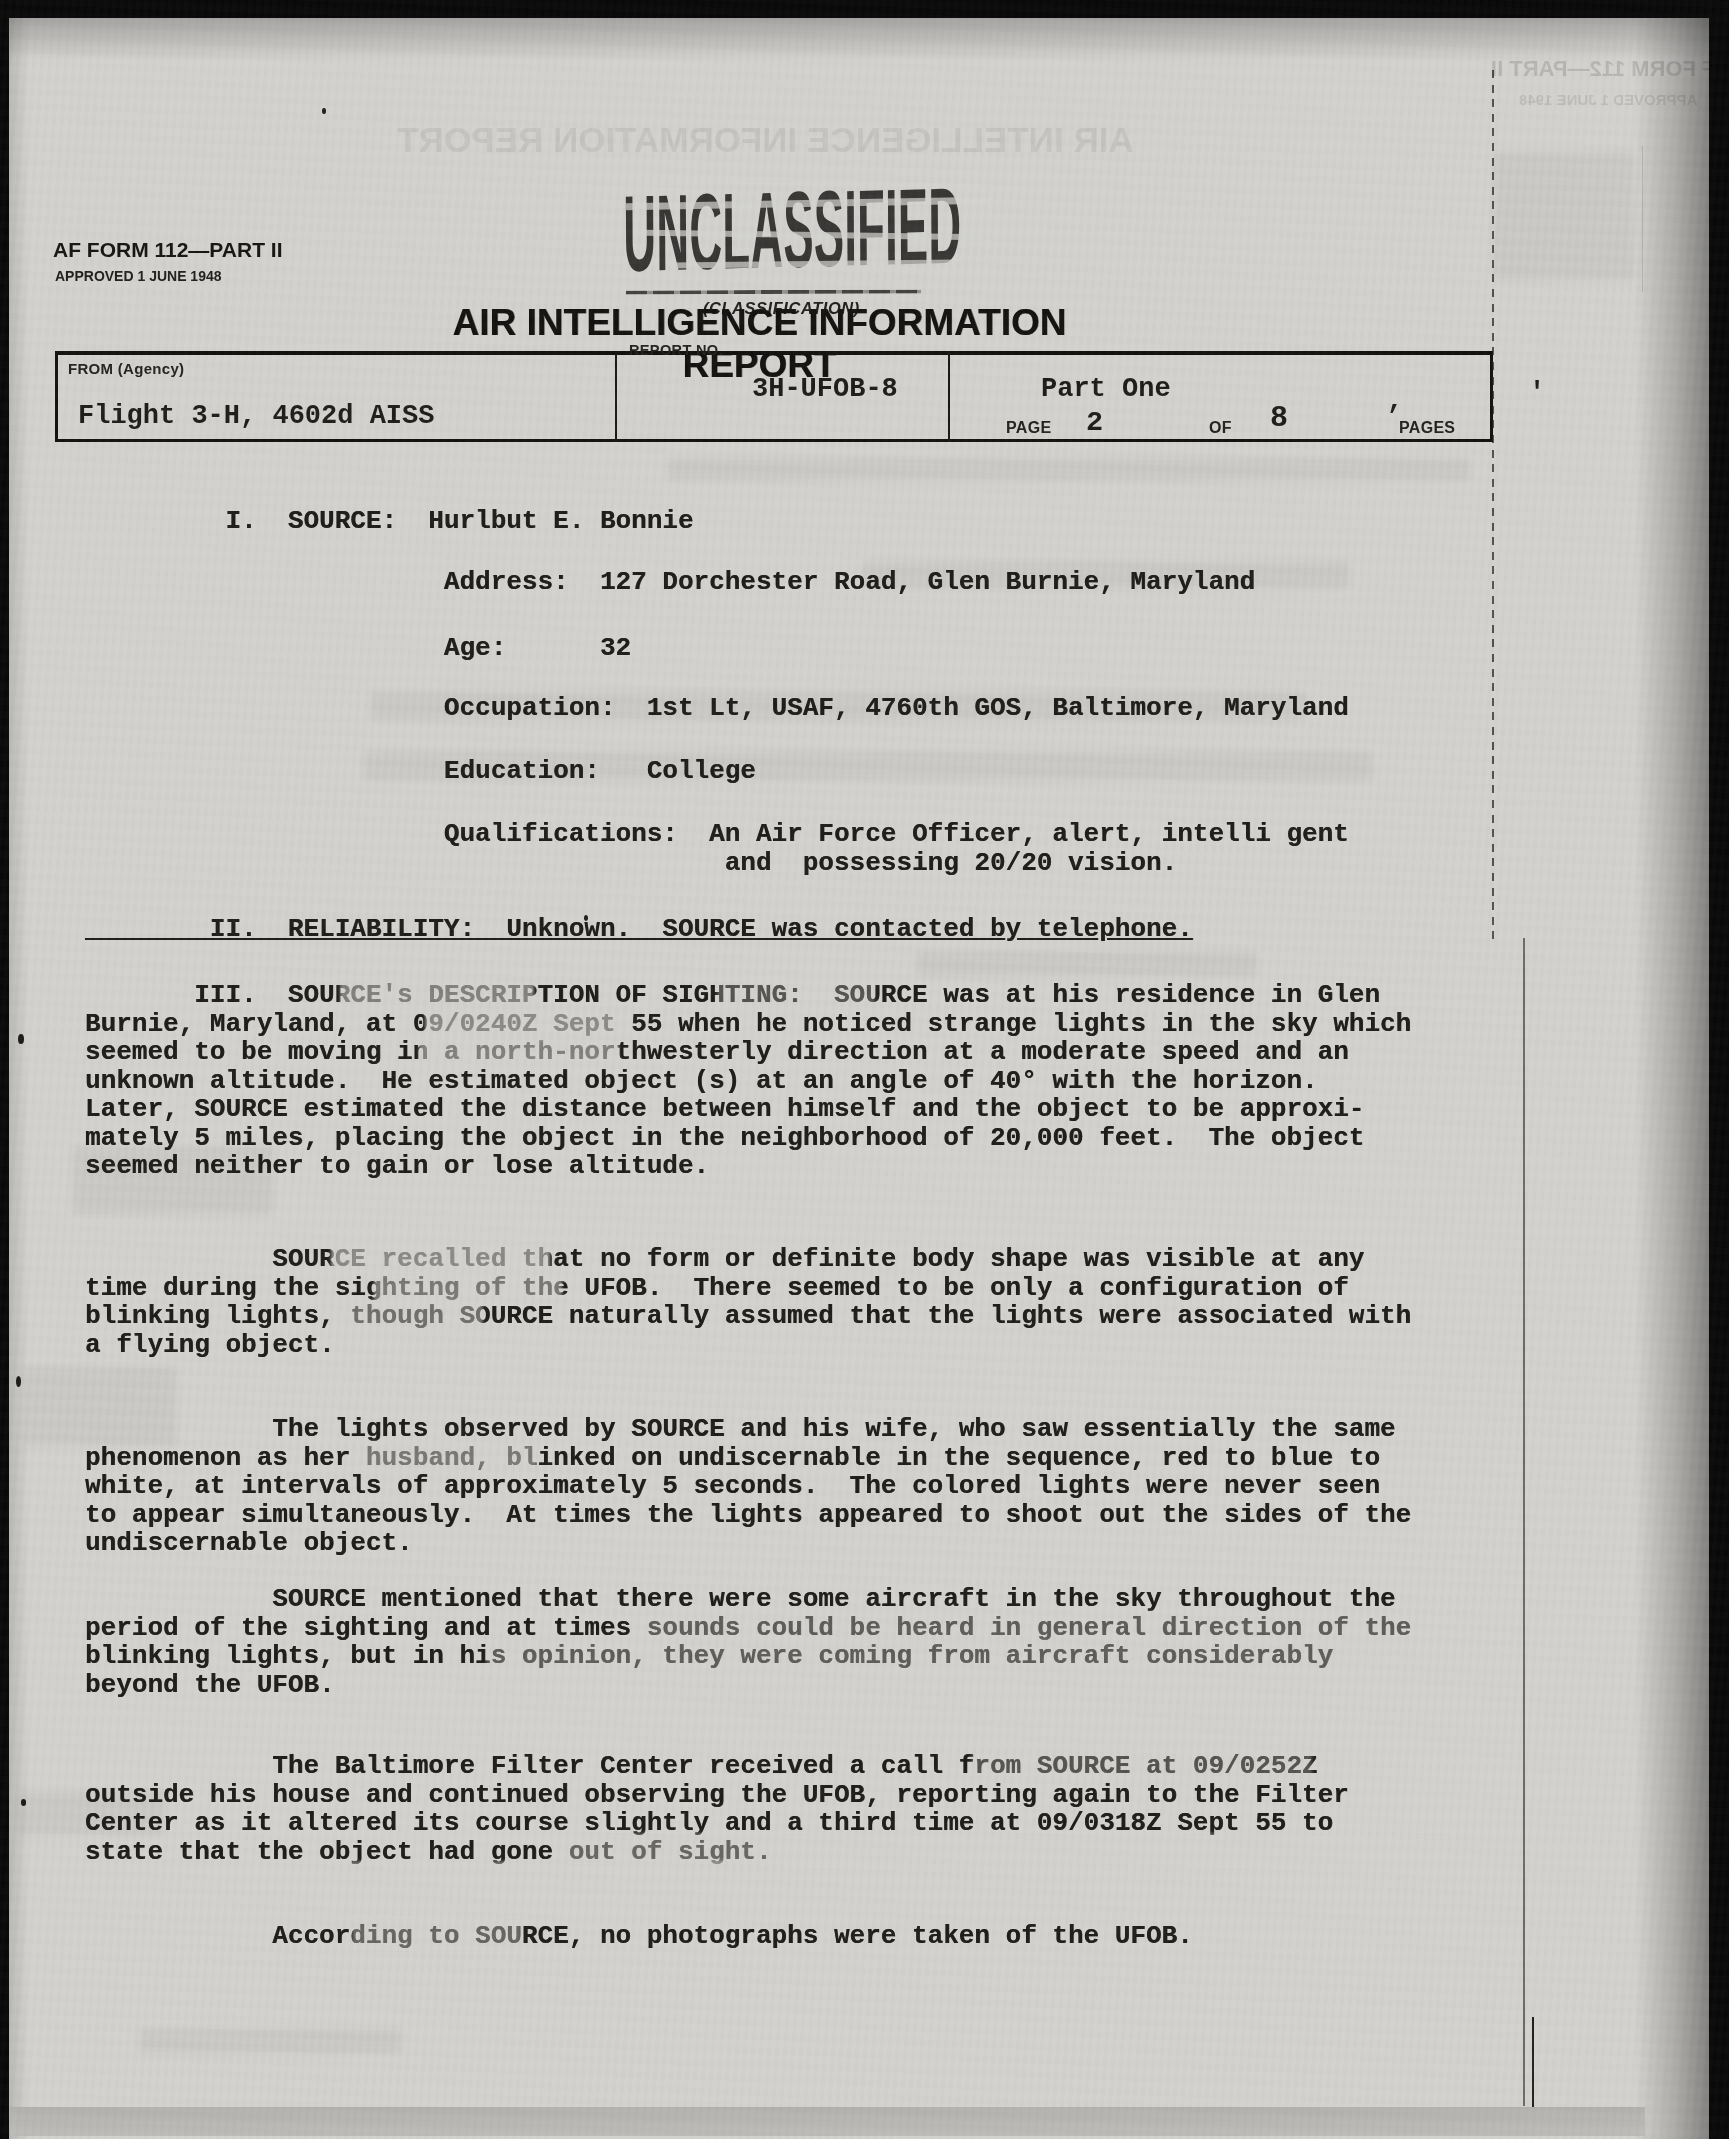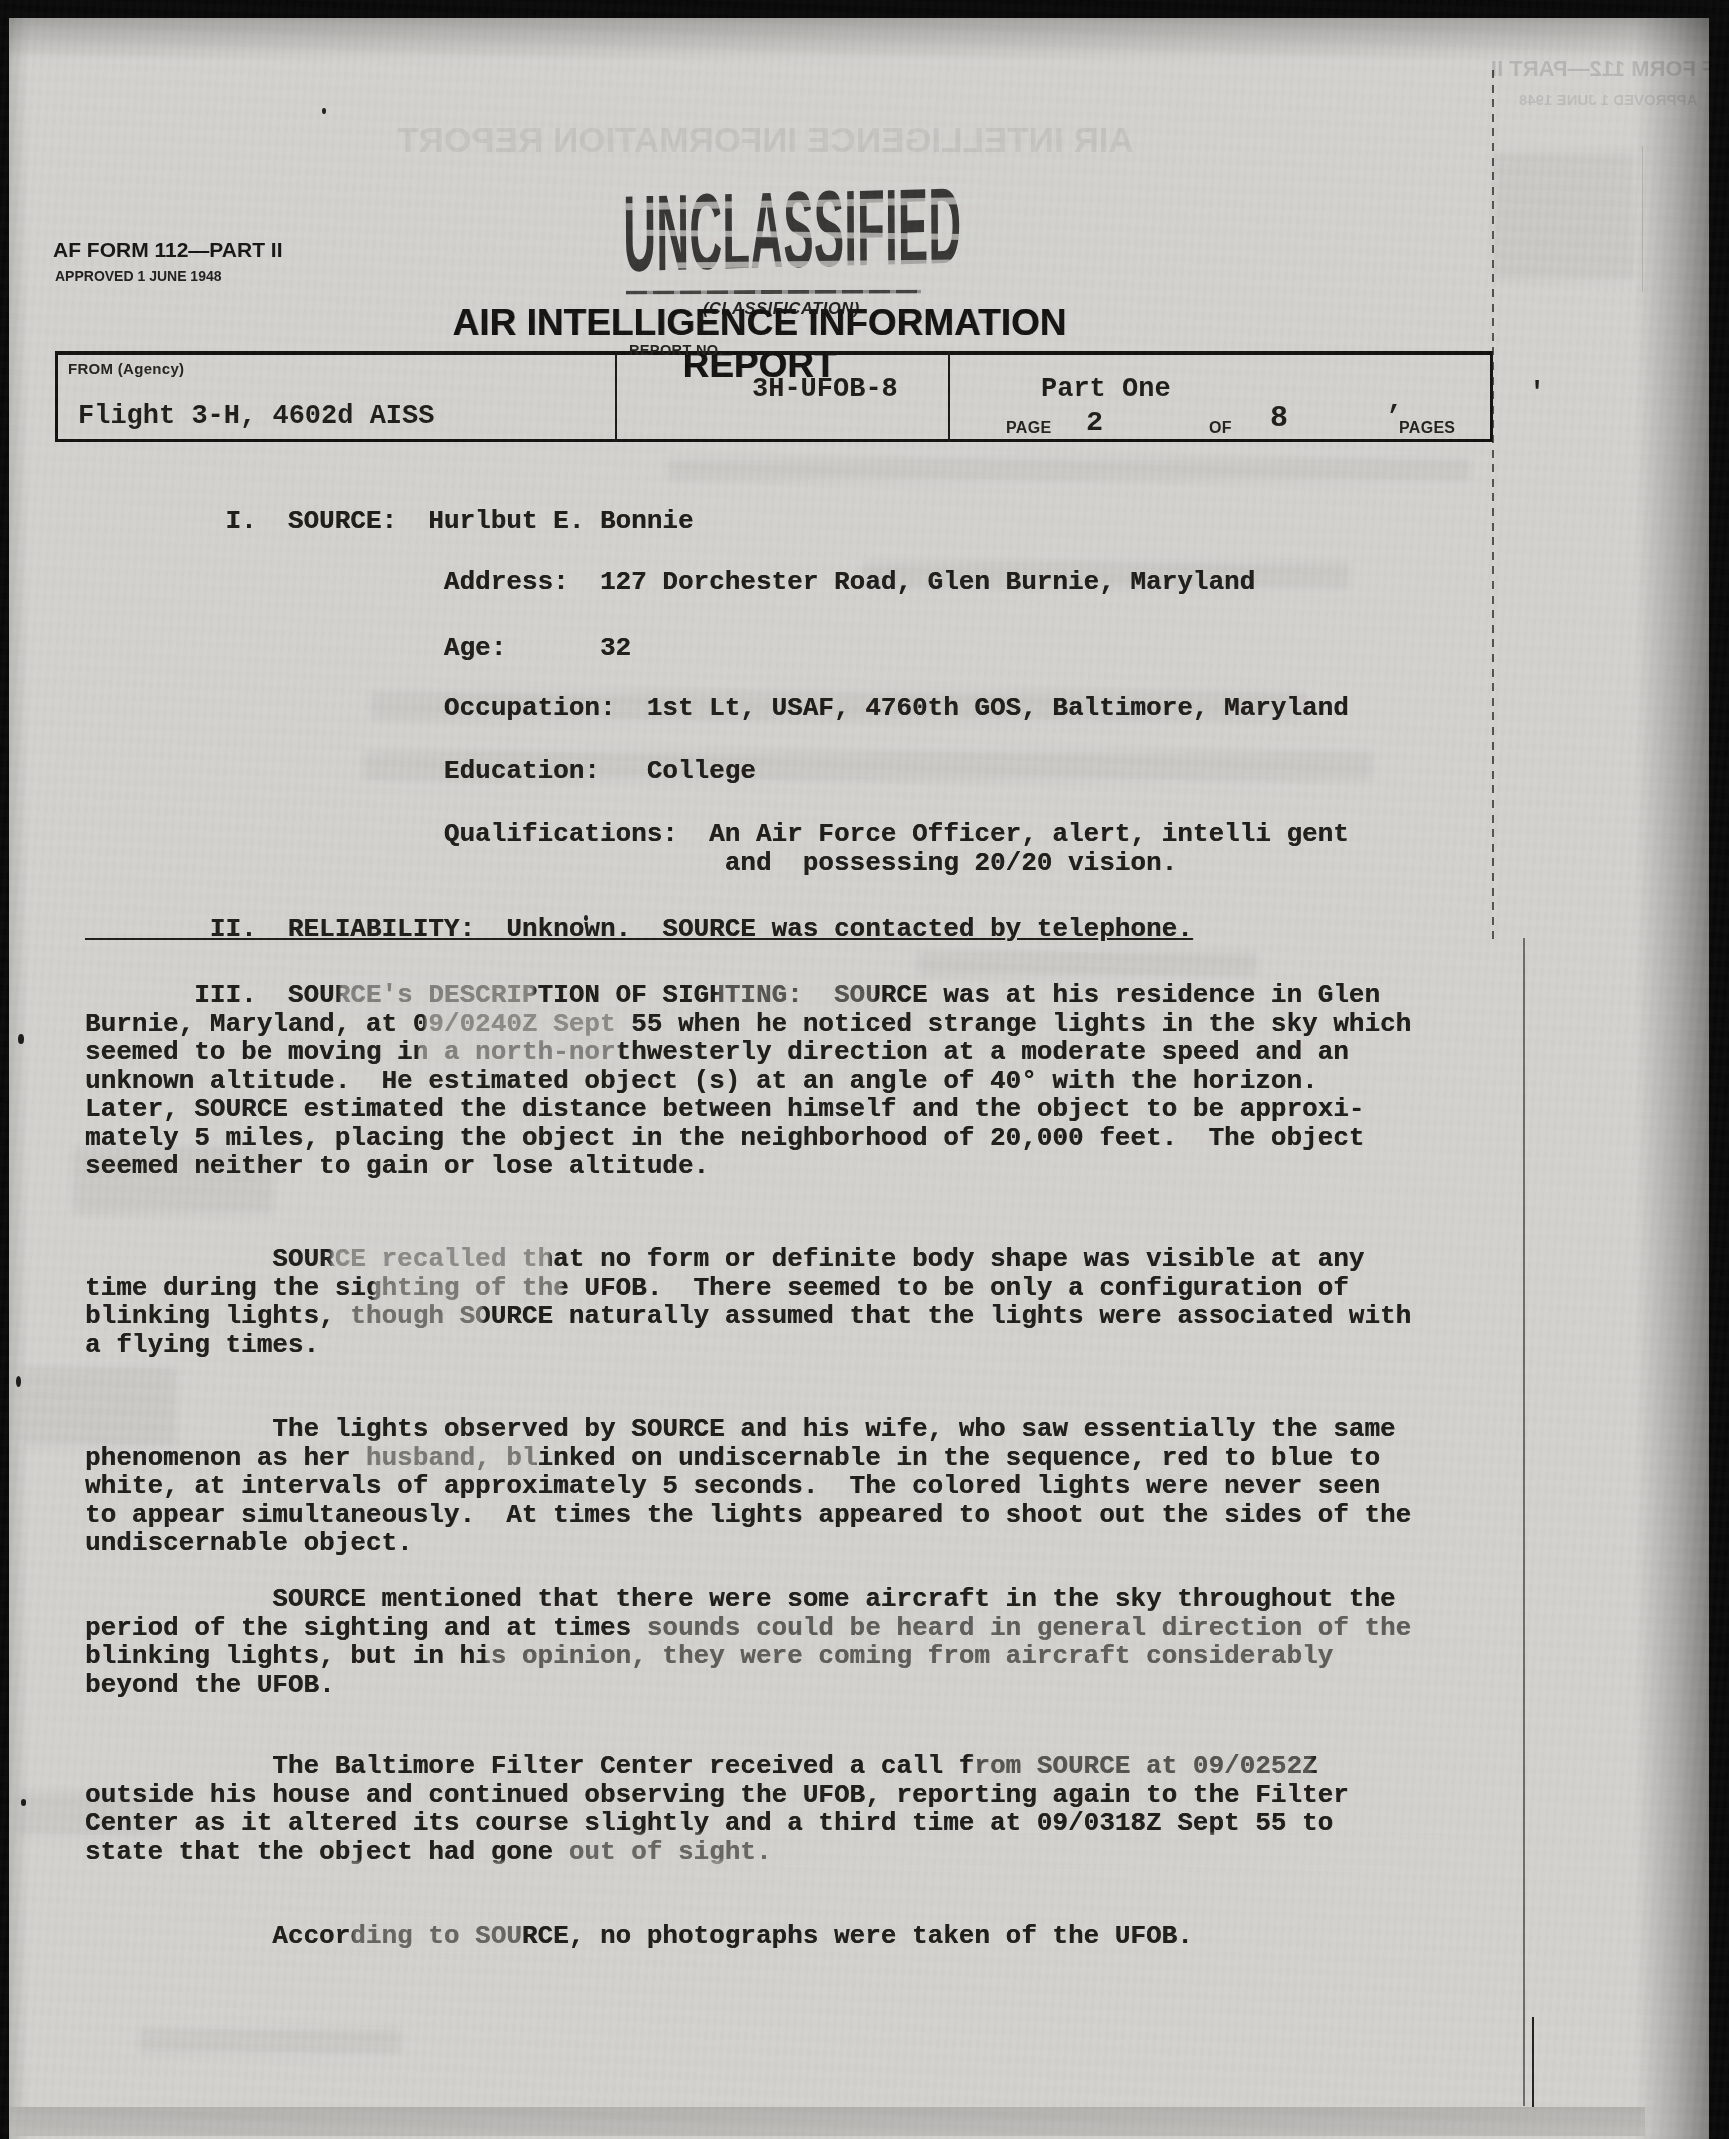--- a/index.html
+++ b/index.html
@@ -124,21 +124,21 @@
       <div class="bl mono">seemed to be moving in a north-northwesterly direction at a moderate speed and an</div>
       <div class="bl mono">unknown altitude.  He estimated object (s) at an angle of 40° with the horizon.</div>
       <div class="bl mono">Later, SOURCE estimated the distance between himself and the object to be approxi-</div>
       <div class="bl mono">mately 5 miles, placing the object in the neighborhood of 20,000 feet.  The object</div>
       <div class="bl mono">seemed neither to gain or lose altitude.</div>
     </div>
   <div class="para" style="top:1245px;">
       <div class="bl mono">            SOURCE recalled that no form or definite body shape was visible at any</div>
       <div class="bl mono">time during the sighting of the UFOB.  There seemed to be only a configuration of</div>
       <div class="bl mono">blinking lights, though SOURCE naturally assumed that the lights were associated with</div>
-      <div class="bl mono">a flying times.</div>
+      <div class="bl mono">a flying object.</div>
     </div>
   <div class="para" style="top:1415px;">
       <div class="bl mono">            The lights observed by SOURCE and his wife, who saw essentially the same</div>
       <div class="bl mono">phenomenon as her husband, blinked on undiscernable in the sequence, red to blue to</div>
       <div class="bl mono">white, at intervals of approximately 5 seconds.  The colored lights were never seen</div>
       <div class="bl mono">to appear simultaneously.  At times the lights appeared to shoot out the sides of the</div>
       <div class="bl mono">undiscernable object.</div>
     </div>
   <div class="para" style="top:1585px;">
       <div class="bl mono">            SOURCE mentioned that there were some aircraft in the sky throughout the</div>

